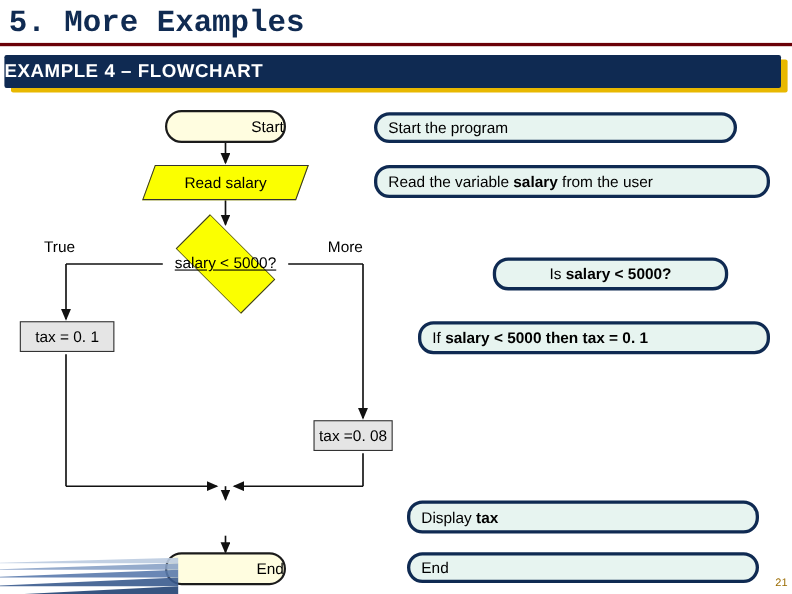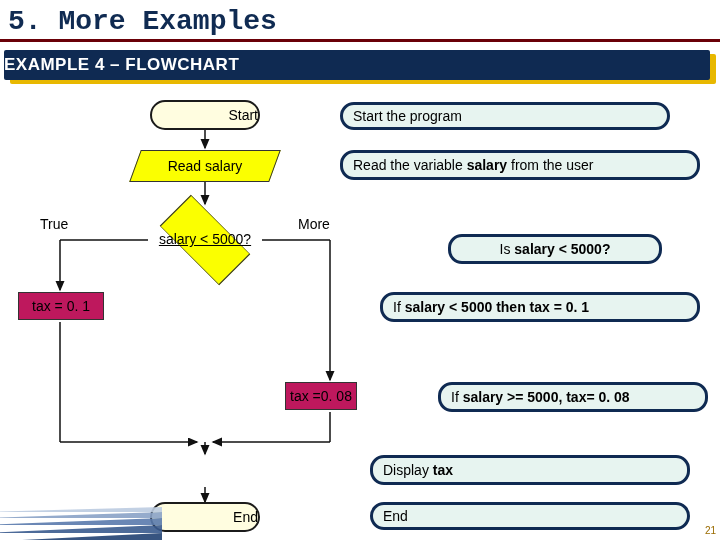--- a/index.html
+++ b/index.html
@@ -66,21 +66,21 @@
     position: absolute;
     background: #e7f4f0;
     border: 3px solid #0f2a52;
     border-radius: 14px;
     font-size: 14px;
     padding: 4px 10px;
     display: flex;
     align-items: center;
   }
   .process {
-    background: #be185d;
+    background: #e5e5e5;
     border: 1.5px solid #333;
     font-size: 14px;
     display: flex;
     align-items: center;
     justify-content: center;
   }
   .io {
     position: absolute;
     width: 140px;
     height: 32px;
@@ -231,25 +231,20 @@
   <div class="ann" style="left:448px;top:142px;width:214px;height:30px;justify-content:center">
     <span>
       <span>Is </span><b>salary &lt; 5000?</b>
     </span>
   </div>
   <div class="ann" style="left:380px;top:200px;width:320px;height:30px">
     <span>
       <span>If </span><b>salary &lt; 5000 then tax = 0. 1</b>
     </span>
   </div>
-  <div class="ann" style="left:438px;top:290px;width:270px;height:30px">
-    <span>
-      <span>If </span><b>salary &gt;= 5000, tax= 0. 08</b>
-    </span>
-  </div>
   <div class="ann" style="left:370px;top:363px;width:320px;height:30px">
     <span>
       <span>Display </span><b>tax</b>
     </span>
   </div>
   <div class="ann" style="left:370px;top:410px;width:320px;height:28px">
     <span>End</span>
   </div>
 
   <div class="tri-stack">

